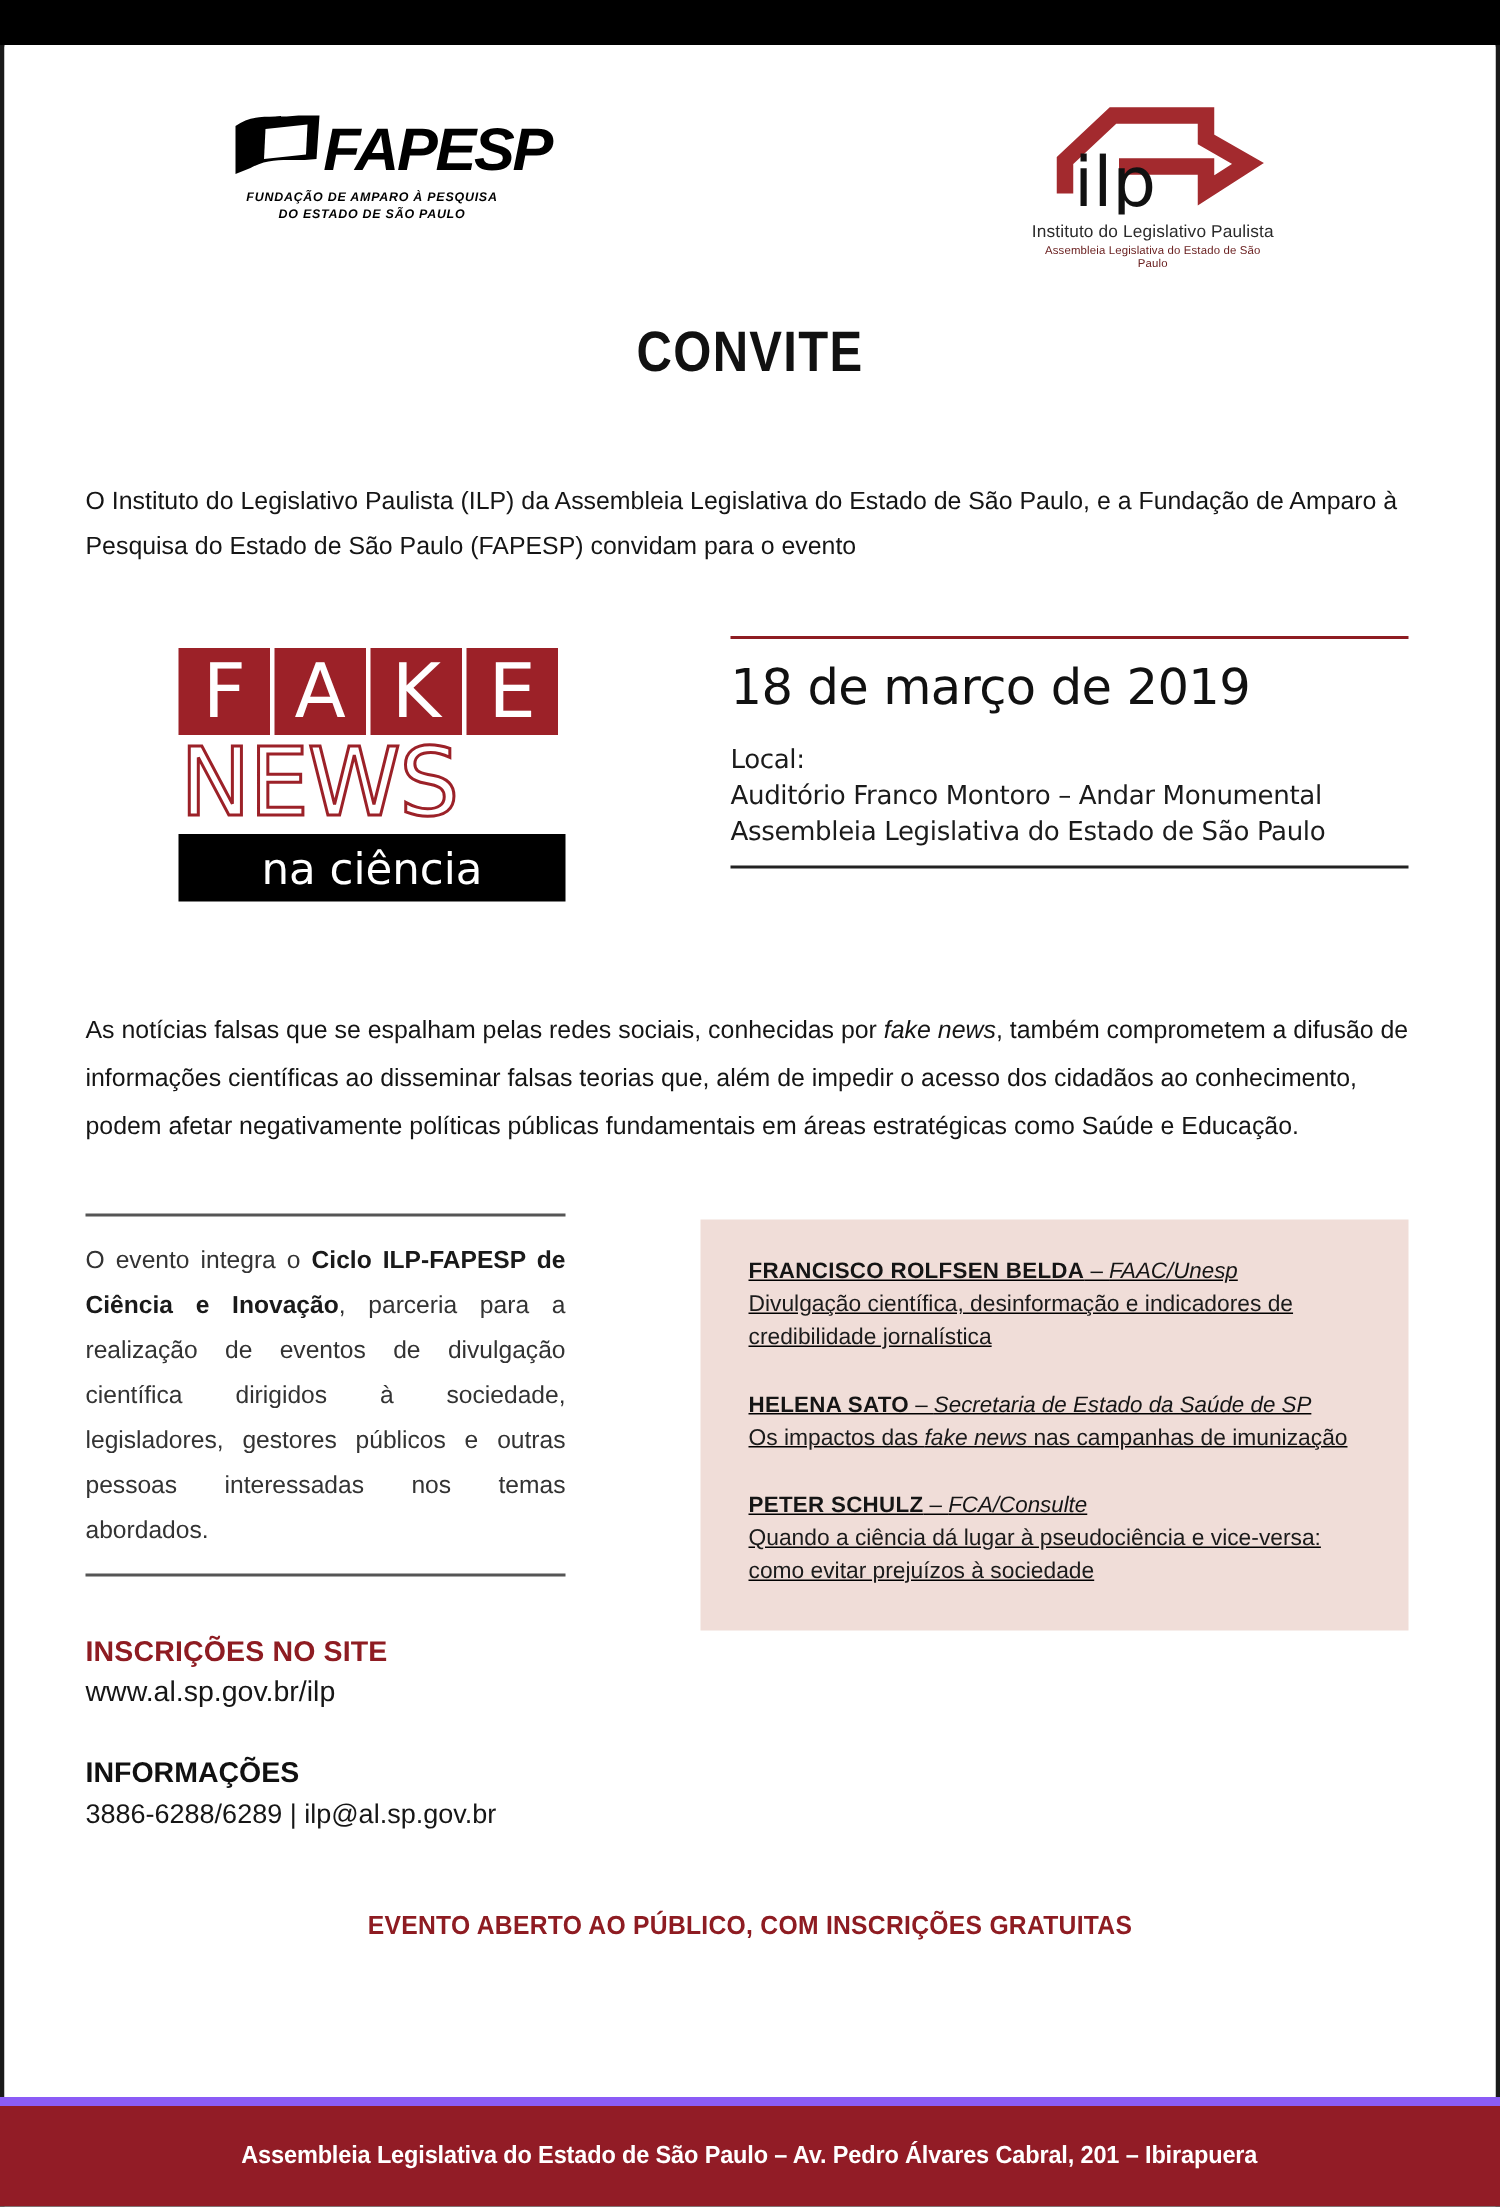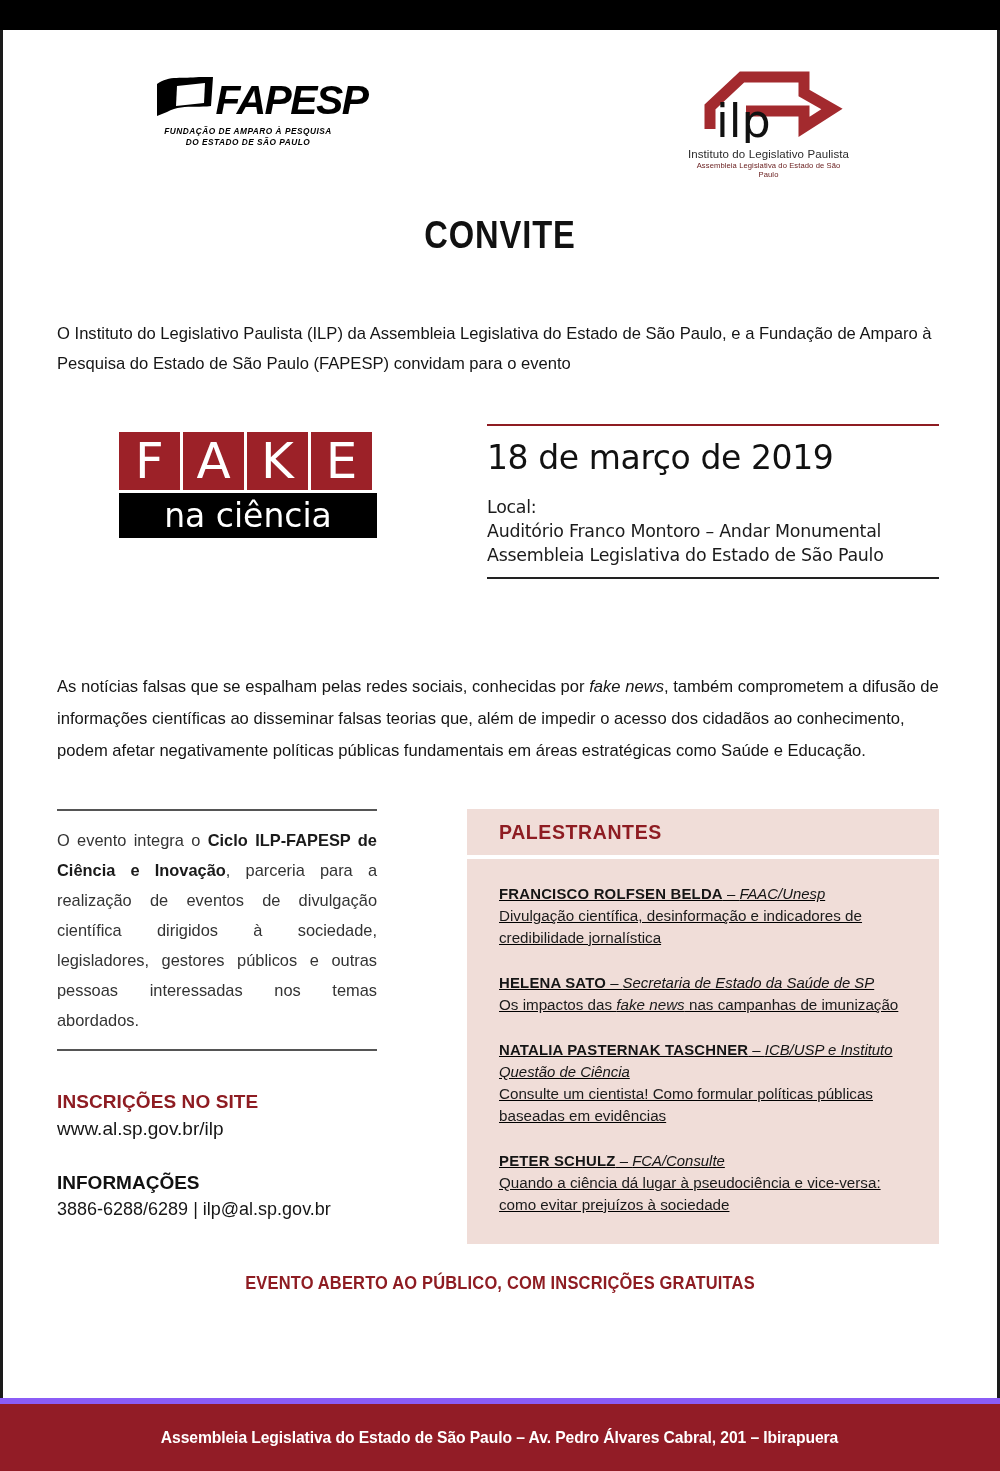--- a/index.html
+++ b/index.html
@@ -121,21 +121,21 @@
   }
   .fn-row3 {
     background: #000000;
     margin-top: 3px;
     height: 45px;
     display: flex; align-items: center; justify-content: center;
   }
   .fn-row3 span {
     color: #ffffff;
     font-family: "DejaVu Sans", sans-serif;
-    font-size: 33px; letter-spacing: 0px;
+    font-size: 29px; letter-spacing: 0px;
   }
 
   .datebox {
     position: absolute; left: 484px; top: 0px;
     width: 452px;
   }
   .rule-top { height: 2px; background: #8e1c22; }
   .rule-bottom { height: 2px; background: #222; margin-top: 10px; }
   .date-main {
     font-family: "DejaVu Sans", sans-serif;
@@ -278,20 +278,21 @@
 
     <div class="mid">
 
       <div class="fakenews">
         <div class="fn-row1">
           <div class="fn-box">F</div>
           <div class="fn-box">A</div>
           <div class="fn-box">K</div>
           <div class="fn-box">E</div>
         </div>
+        <div class="fn-row2">NEWS</div>
         <div class="fn-row3">
           <span>na ciência</span>
         </div>
       </div>
 
       <div class="datebox">
         <div class="rule-top"></div>
         <div class="date-main">18 de março de 2019</div>
         <div class="local-wrap">
           <div>Local:</div>
@@ -312,39 +313,32 @@
         <div class="hr-thick" style="margin-top:14px;"></div>
 
         <div class="insc-title">INSCRIÇÕES NO SITE</div>
         <div class="insc-value">www.al.sp.gov.br/ilp</div>
 
         <div class="info-title">INFORMAÇÕES</div>
         <div class="info-value">3886-6288/6289 | ilp@al.sp.gov.br</div>
       </div>
 
       <div class="rightcol">
-        <div class="pal-header">
-          <span>PALESTRANTES</span>
-        </div>
         <div class="pal-body">
 
           <div class="speaker">
             <div class="sp-line1"><b>FRANCISCO ROLFSEN BELDA</b><span> – </span><i>FAAC/Unesp</i></div>
             <div class="sp-talk"><span>Divulgação científica, desinformação e indicadores de credibilidade jornalística</span><i></i><span></span></div>
           </div>
 
           <div class="speaker">
             <div class="sp-line1"><b>HELENA SATO</b><span> – </span><i>Secretaria de Estado da Saúde de SP</i></div>
             <div class="sp-talk"><span>Os impactos das </span><i>fake news</i><span> nas campanhas de imunização</span></div>
           </div>
 
-          <div class="speaker">
-            <div class="sp-line1"><b>NATALIA PASTERNAK TASCHNER</b><span> – </span><i>ICB/USP e Instituto Questão de Ciência</i></div>
-            <div class="sp-talk"><span>Consulte um cientista! Como formular políticas públicas baseadas em evidências</span><i></i><span></span></div>
-          </div>
 
           <div class="speaker">
             <div class="sp-line1"><b>PETER SCHULZ</b><span> – </span><i>FCA/Consulte</i></div>
             <div class="sp-talk"><span>Quando a ciência dá lugar à pseudociência e vice-versa: como evitar prejuízos à sociedade</span><i></i><span></span></div>
           </div>
 
         </div>
       </div>
     </div>
 

